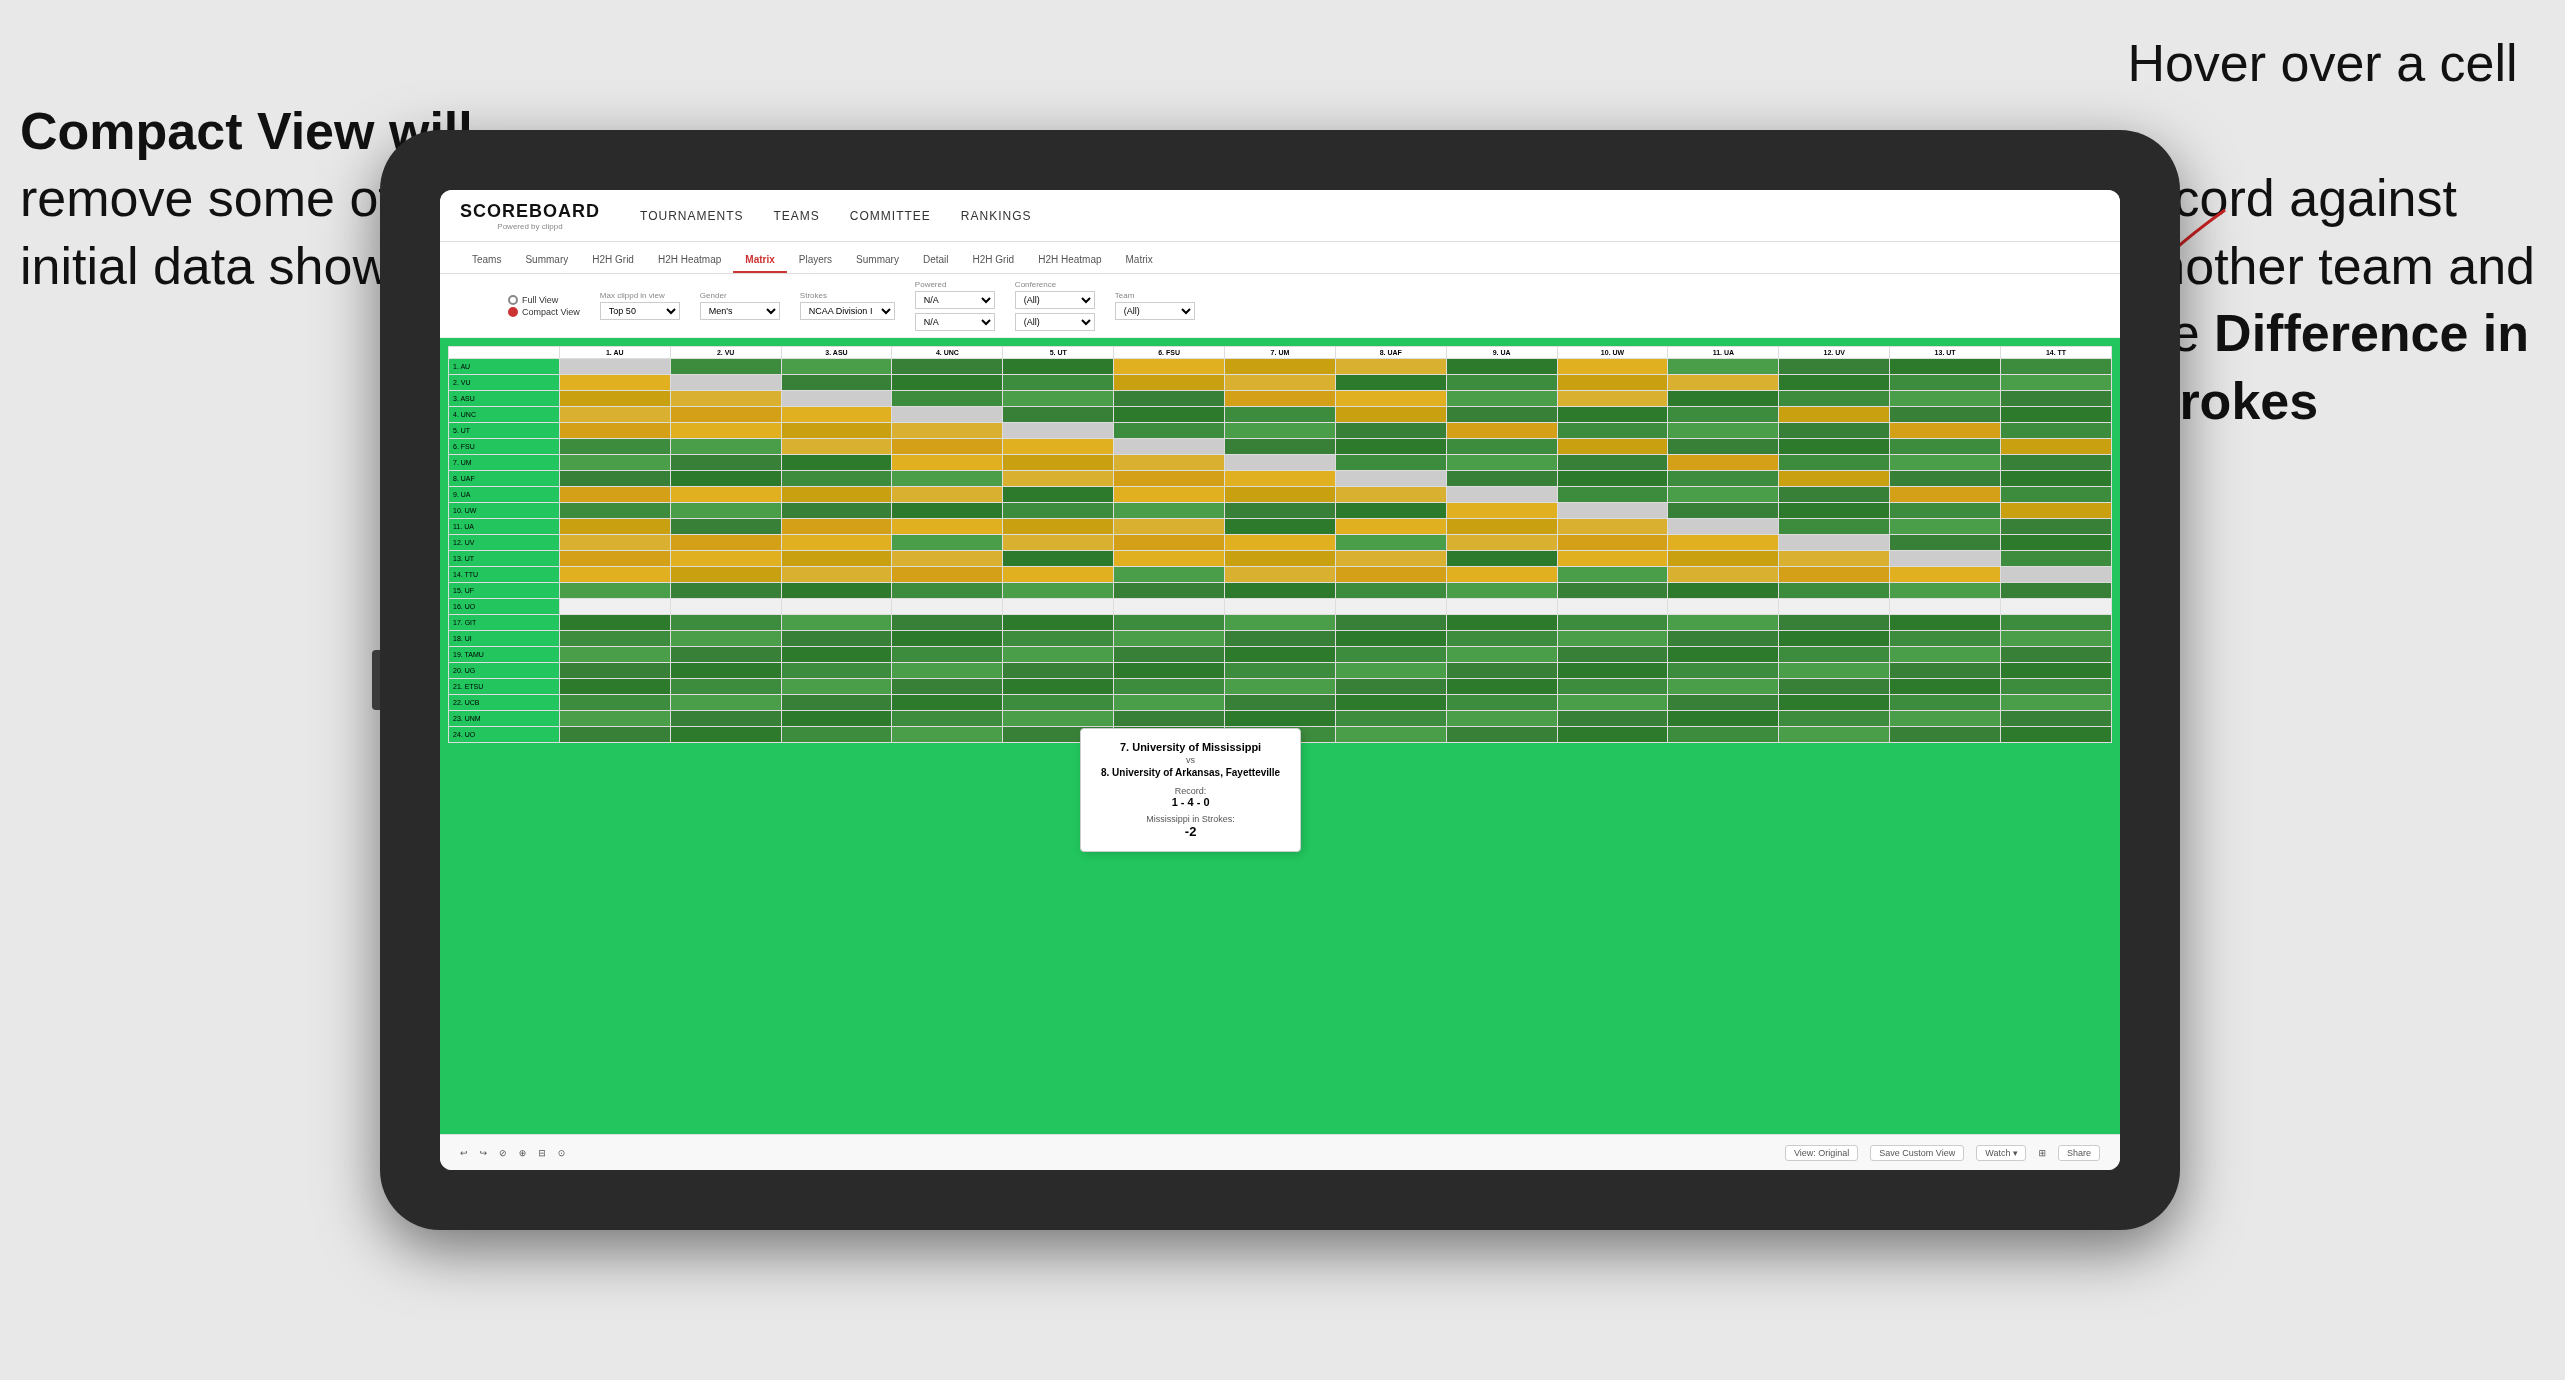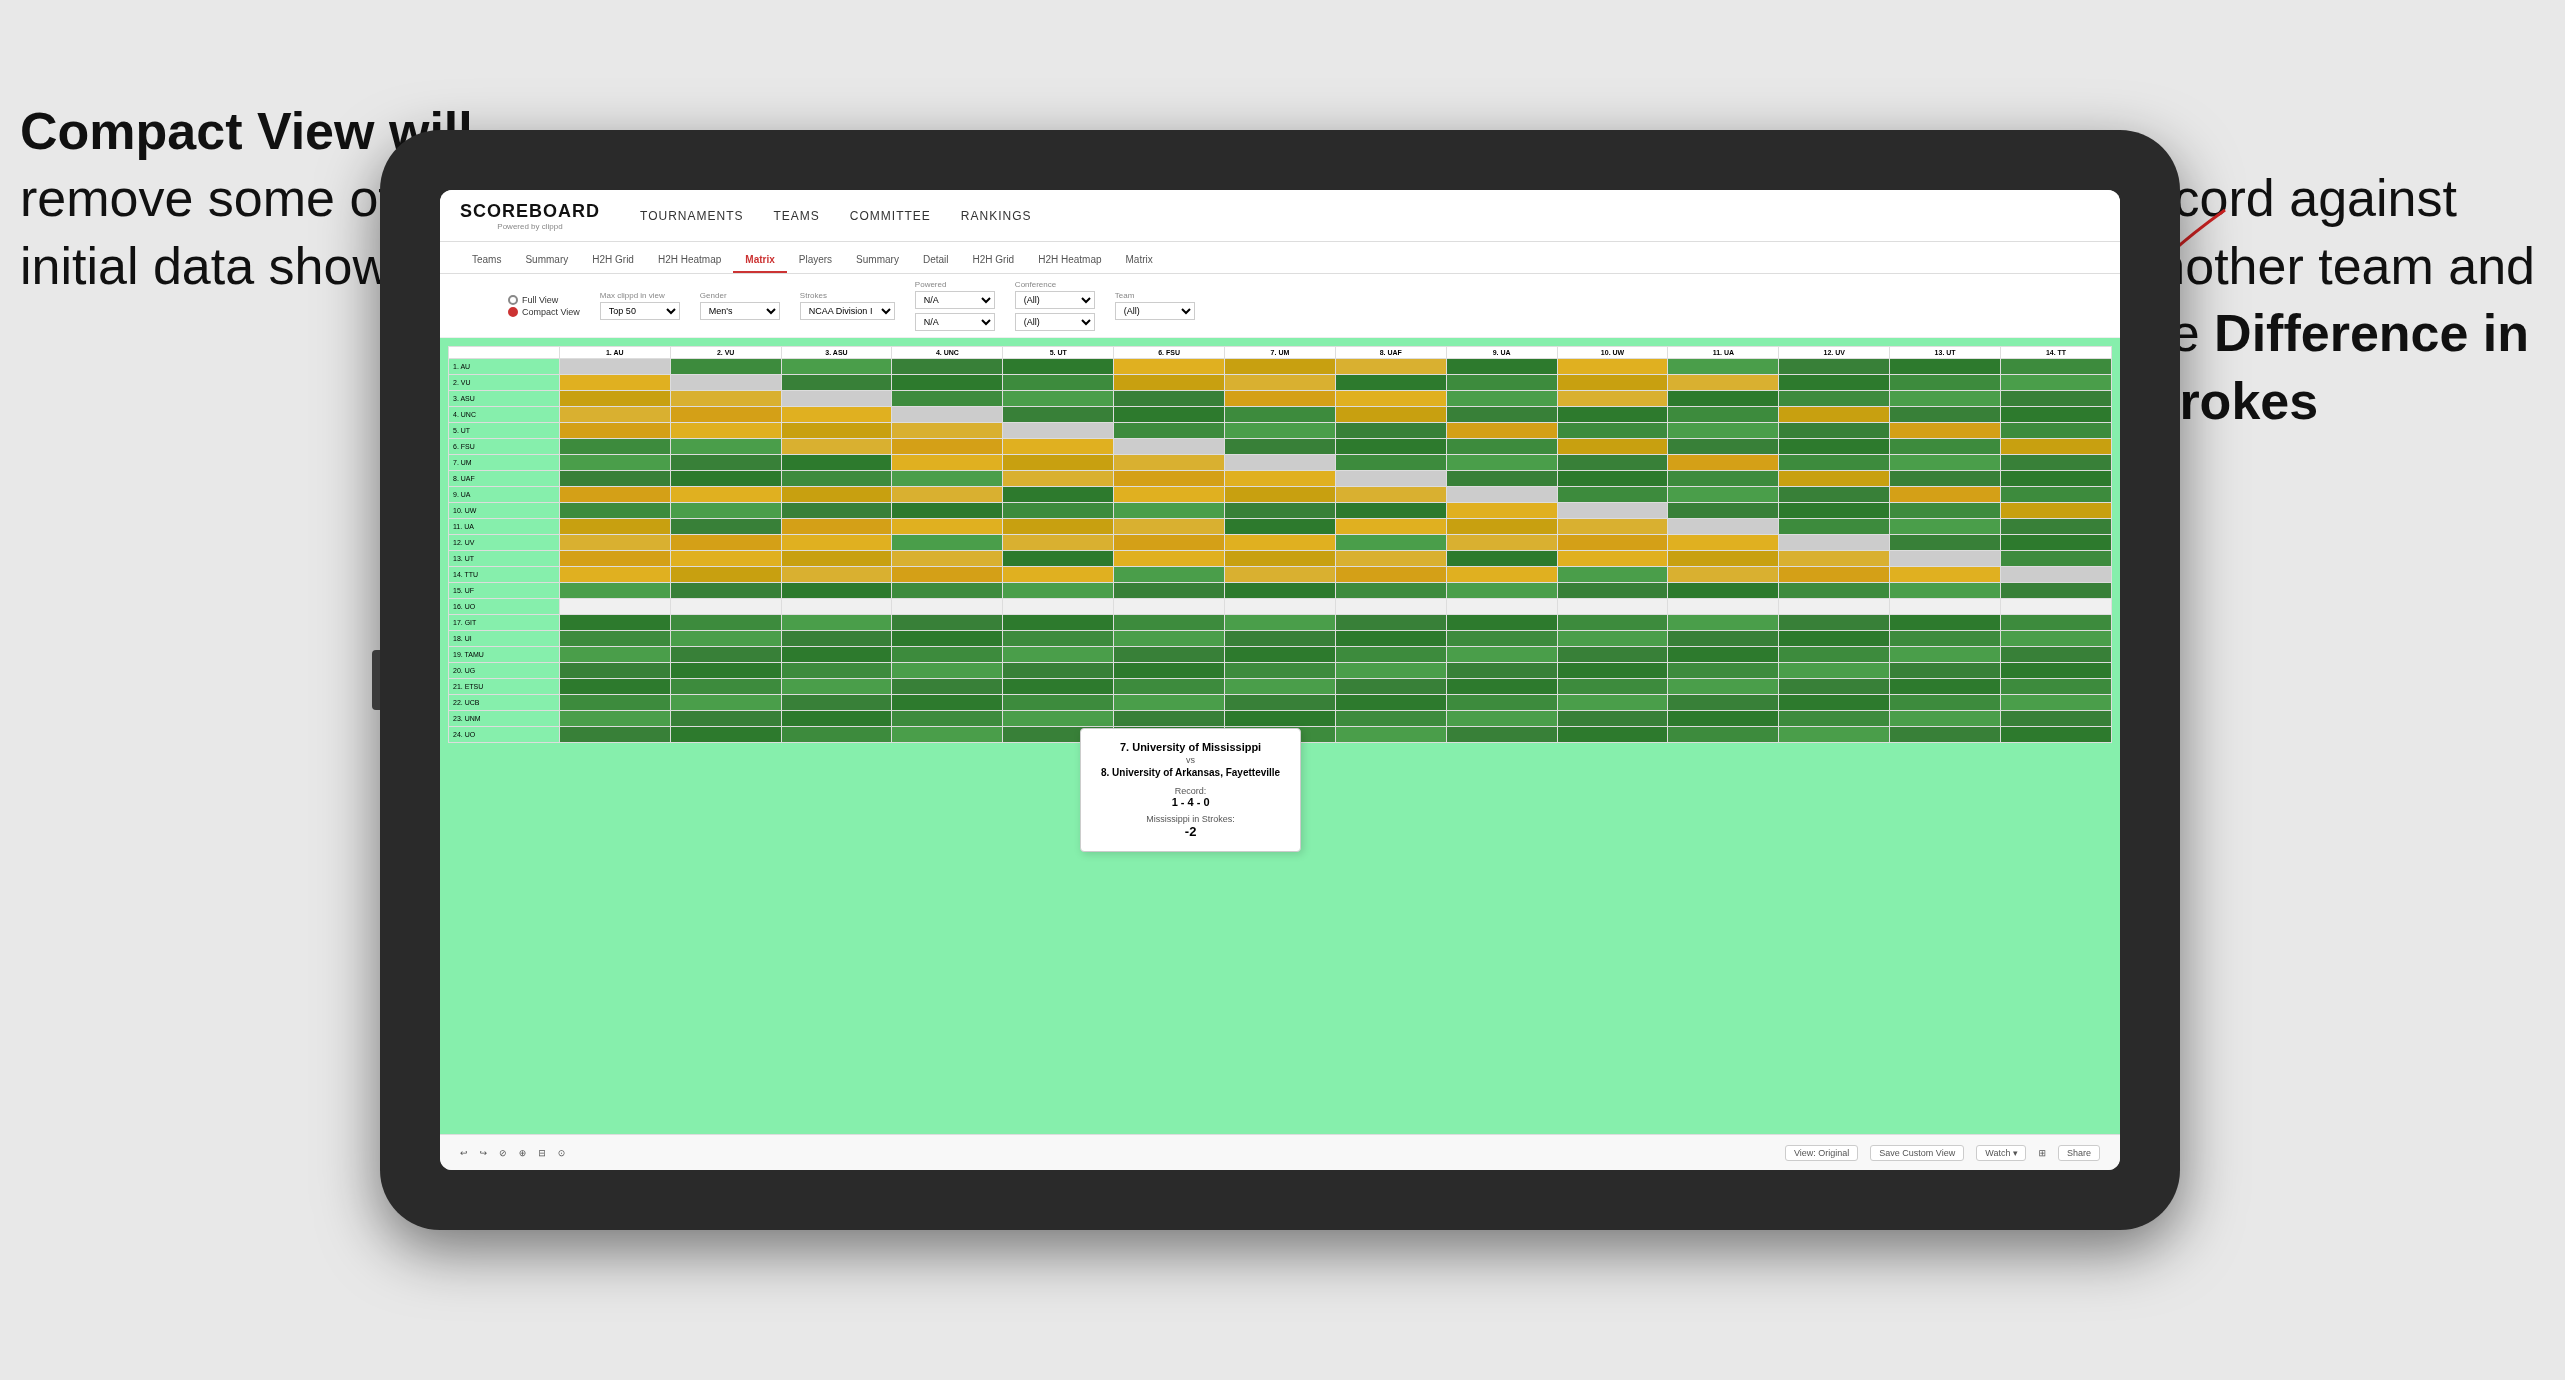--- a/index.html
+++ b/index.html
@@ -189,21 +189,21 @@
       font-size: 9px;
       border: 1px solid #ccc;
       padding: 2px 4px;
       background: white;
       min-width: 80px;
     }
 
     
     .matrix-area {
       flex: 1;
-      background: #86efac;
+      background: #22c55e;
       overflow: hidden;
       position: relative;
       padding: 8px;
     }
 
     
     .matrix-table {
       width: 100%;
       border-collapse: collapse;
       font-size: 8px;
@@ -337,21 +337,21 @@
 <body>
 
 <div class="annotation-left">
   <br>
   <strong><span>Compact View</span><span> will</span></strong><br>
   <span>remove some of the</span><br>
   <span>initial data shown</span>
 </div>
 
 <div class="annotation-right">
-  <br>
+  <span>Hover over a cell</span><br>
   <br>
   <span>record against</span><br>
   <span>another team and</span><br>
   <span>the </span><strong><span>Difference in</span></strong><br>
   <strong><span>Strokes</span></strong>
 </div>
 
 <svg class="svg-arrow-left" viewBox="0 0 280 160">
   <defs>
     <marker id="arrowhead-left" markerWidth="10" markerHeight="7" refX="10" refY="3.5" orient="auto">

